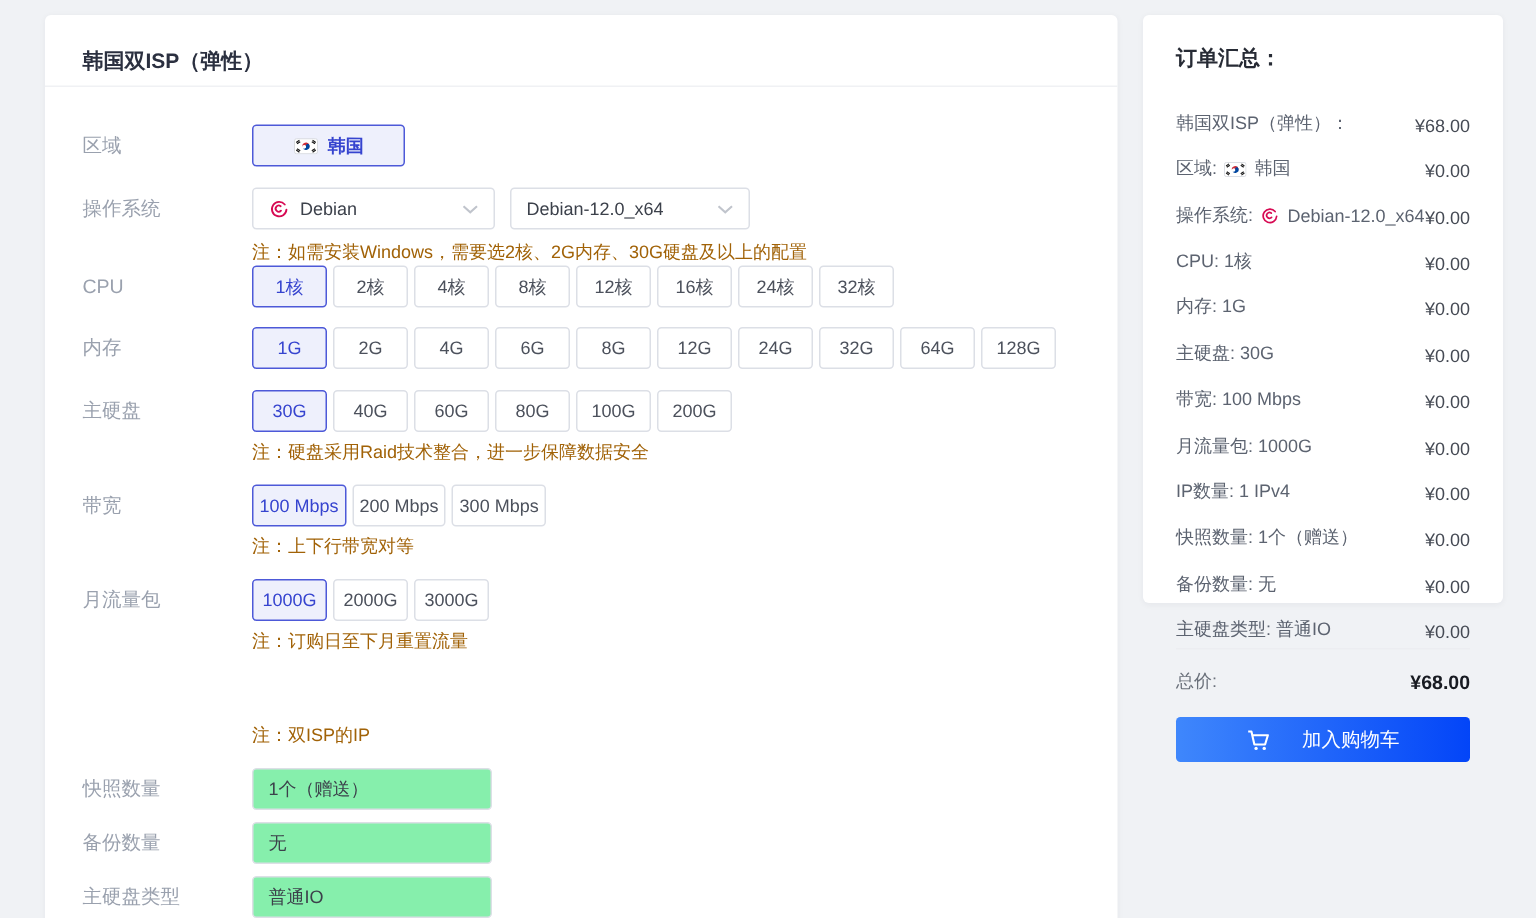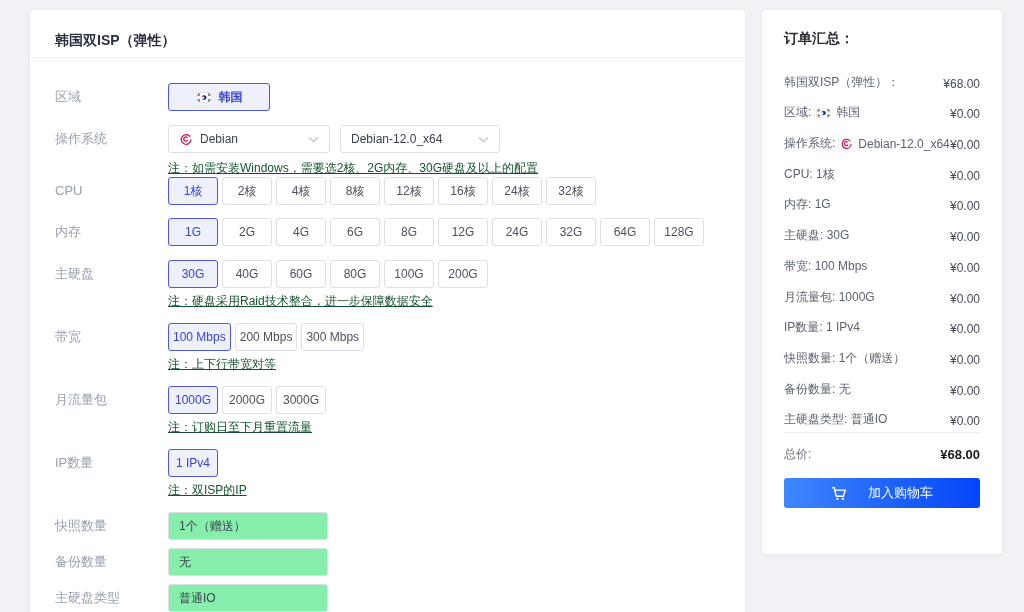--- a/index.html
+++ b/index.html
@@ -33,24 +33,24 @@
     display:flex; align-items:center; padding:0 10px; font-size:12px; color:#3c414b; cursor:pointer;
   }
   .sel-box .chev { margin-left:auto; display:flex; }
   .os-family { width:162px; gap:7px; }
   .os-version { width:160px; margin-left:6px; }
 
   .val-box {
     width:160px; height:28px; border:1px solid #dcdfe6; border-radius:3px; background:#86efac;
     display:flex; align-items:center; padding:0 10px; font-size:12px; color:#3c414b;
   }
-  .note { position:absolute; left:138px; font-size:12px; color:#14532d; white-space:nowrap;text-decoration:underline; }
+  .note { position:absolute; left:138px; font-size:12px; color:#a16207; white-space:nowrap; }
 
   
-  .sum-card { left:762px; top:10px; width:240px; height:544px; padding:14px 22px 0 22px; }
+  .sum-card { left:762px; top:10px; width:240px; height:392px; padding:14px 22px 0 22px; }
   .sum-title { font-size:14px; font-weight:700; color:#272b35; padding:6px 0 12px; }
   .srow { display:flex; justify-content:space-between; align-items:flex-end; height:30.7px; font-size:12px; }
   .sl { color:#5c6370; display:flex; align-items:center; gap:5px; white-space:nowrap; }
   .sp { color:#454a54; }
   .sum-divider { border-top:1px solid #ecedf1; margin-top:4px; }
   .trow { display:flex; justify-content:space-between; align-items:center; height:38px; margin-top:2px;gap:39px; }
   .tl { font-size:12px; color:#6a707a; }
   .tp { font-size:13px; font-weight:700; color:#181b22; }
   .cart-btn {
     width:100%; height:30px; margin-top:5px; border:none; border-radius:3px; cursor:pointer;
@@ -175,26 +175,20 @@
   <div class="crow" style="top:376px">
     <div class="row-label">月流量包</div>
     <div class="row-controls">
       <button class="opt sel">1000G</button>
       <button class="opt">2000G</button>
       <button class="opt">3000G</button>
     </div>
   </div>
   <div class="note" style="top:409px">注：订购日至下月重置流量</div>
 
-  <div class="crow" style="top:439px">
-    <div class="row-label">IP数量</div>
-    <div class="row-controls">
-      <button class="opt sel">1 IPv4</button>
-    </div>
-  </div>
   <div class="note" style="top:472px">注：双ISP的IP</div>
 
   <div class="crow" style="top:502px">
     <div class="row-label">快照数量</div>
     <div class="row-controls">
       <div class="val-box">
         <span>1个（赠送）</span>
       </div>
     </div>
   </div>

